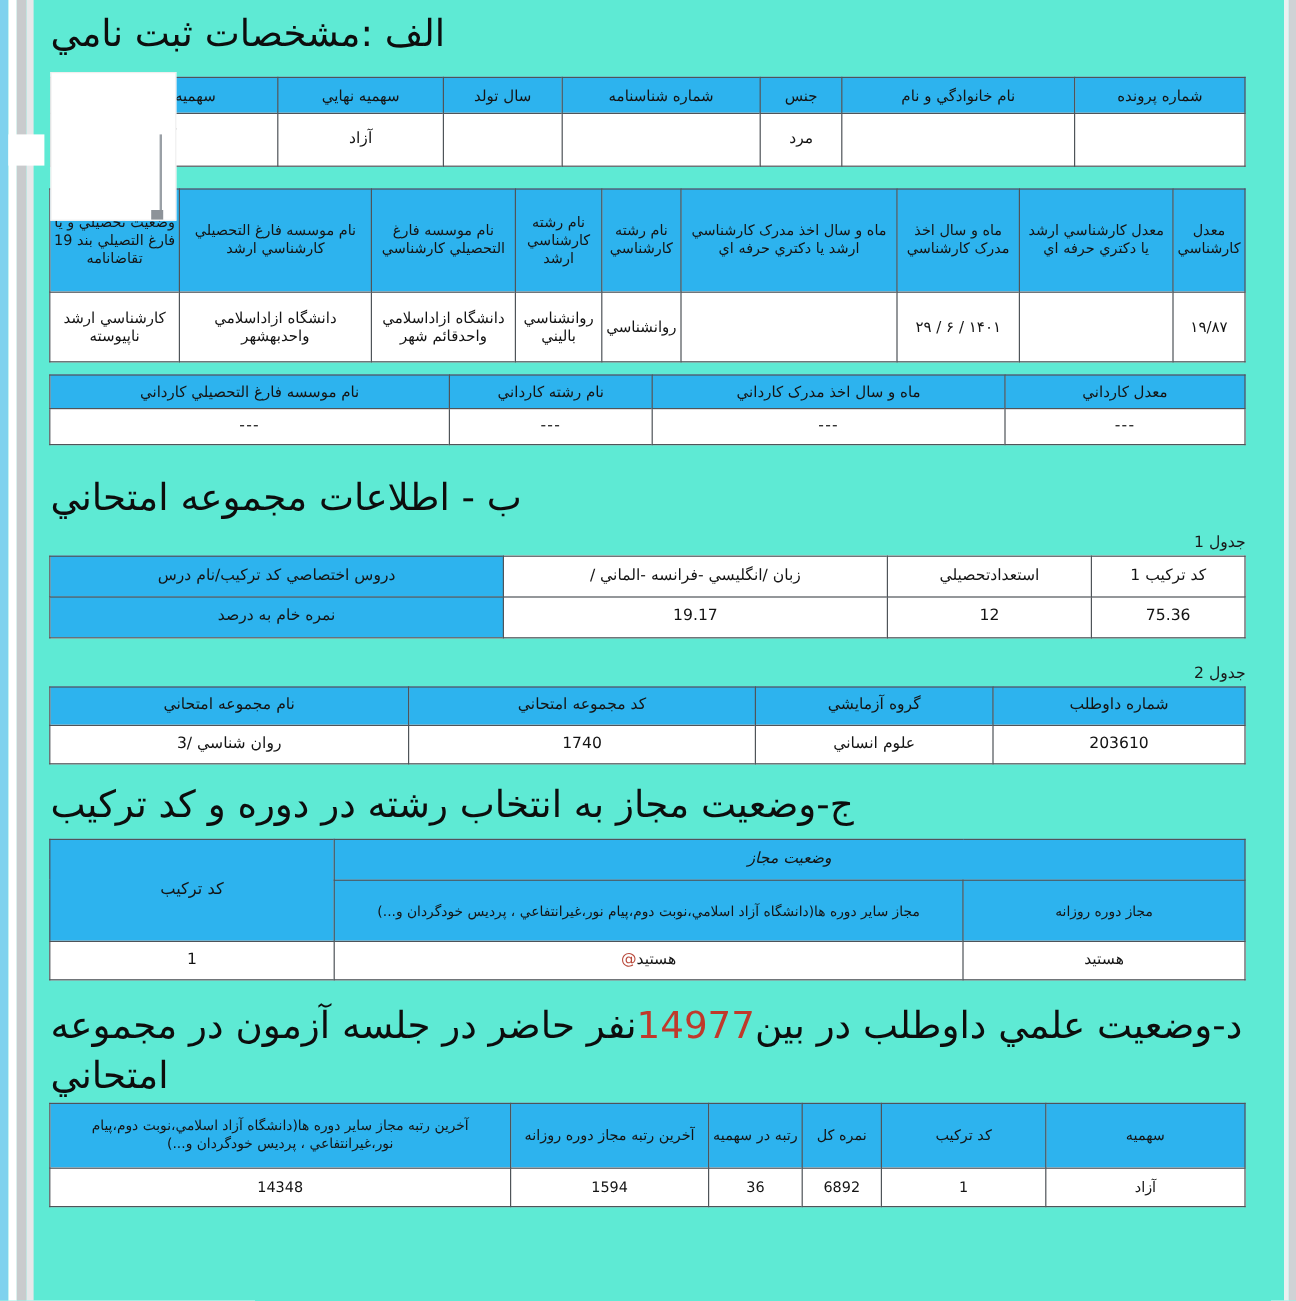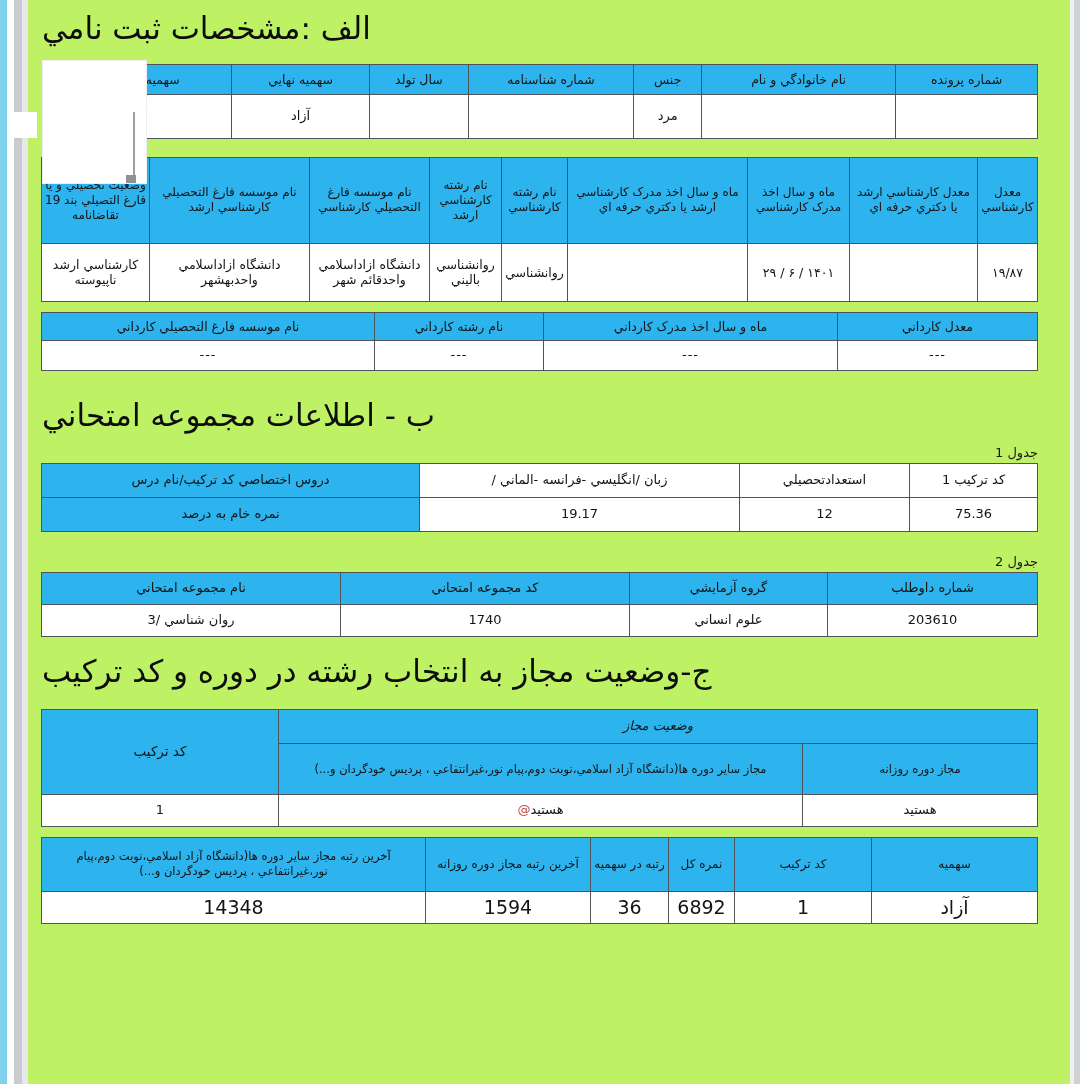--- a/index.html
+++ b/index.html
@@ -7,21 +7,21 @@
   html, body {
     margin: 0; padding: 0;
     width: 1080px; height: 1084px;
     background: #ffffff;
     font-family: "DejaVu Sans", "Liberation Sans", sans-serif;
     direction: rtl;
   }
   .page {
     position: relative;
     width: 1080px; height: 1084px;
-    background: #bef264;
+    background: #5eead4;
     overflow: hidden;
   }
 
   
   .edge-strip {
     position: absolute;
     top: 0; bottom: 0;
     pointer-events: none;
   }
   .edge-cyan  { left: 0px;  width: 7px;  background: #7fd2ee; }
@@ -72,21 +72,21 @@
     font-weight: 400;
     color: #0d0d0d;
     text-align: left;
     margin: 0;
     line-height: 1.35;
     letter-spacing: 0px;
     direction: rtl;
   }
   .title-a { padding-top: 8px; }
   .title-b { padding-top: 6px; padding-bottom: 4px; }
-  .title-c { padding-top: 4px; padding-bottom: 16px; font-size: 30px; }
+  .title-c { padding-top: 4px; padding-bottom: 6px; font-size: 30px; }
   .title-d { padding-top: 8px; font-size: 30px; line-height: 1.5; }
   .red-num { color: #c0392b; }
 
   .table-label {
     font-size: 13px;
     color: #1a1a1a;
     text-align: right;
     margin: 4px 0 3px 0;
   }
 
@@ -138,21 +138,21 @@
   
   .tblC th.big { height: 34px; font-size: 13px; font-style: italic; }
   .tblC th.sub { height: 34px; font-size: 11.5px; padding: 18px 4px; }
   .tblC th.code { font-size: 13.5px; }
   .tblC td { height: 32px; font-size: 13px; }
   .at-mark { color: #b94a3c; }
 
   
   .tblD th { height: 54px; font-size: 12px; padding: 2px 4px; }
   .tblD th.long { font-size: 11.5px; line-height: 1.35; }
-  .tblD td { height: 32px; font-size: 19px; }
+  .tblD td { height: 32px; font-size: 12px; }
 
   .spacer-sm { height: 6px; }
   .spacer-md { height: 14px; }
   .dots { letter-spacing: 1px; }
 </style>
 </head>
 <body>
 
 <div class="page">
 
@@ -349,20 +349,21 @@
       <tr>
         <td class="val">هستيد</td>
         <td class="val"><span>هستيد</span><span class="at-mark">@</span></td>
         <td class="val">1</td>
       </tr>
     </tbody>
       </table>
 
     <div class="spacer-sm"></div>
 
+    <h1 class="section-title title-d"><span>د-وضعيت علمي داوطلب در بين</span><span class="red-num">14977</span><span>نفر حاضر در جلسه آزمون در مجموعه امتحاني</span></h1>
 
     <table class="doc tblD">
       <colgroup>
         <col style="width:166px">
           <col style="width:137px">
           <col style="width:66px">
         <col style="width:78px">
           <col style="width:165px">
           <col style="width:384px">
       </colgroup>

